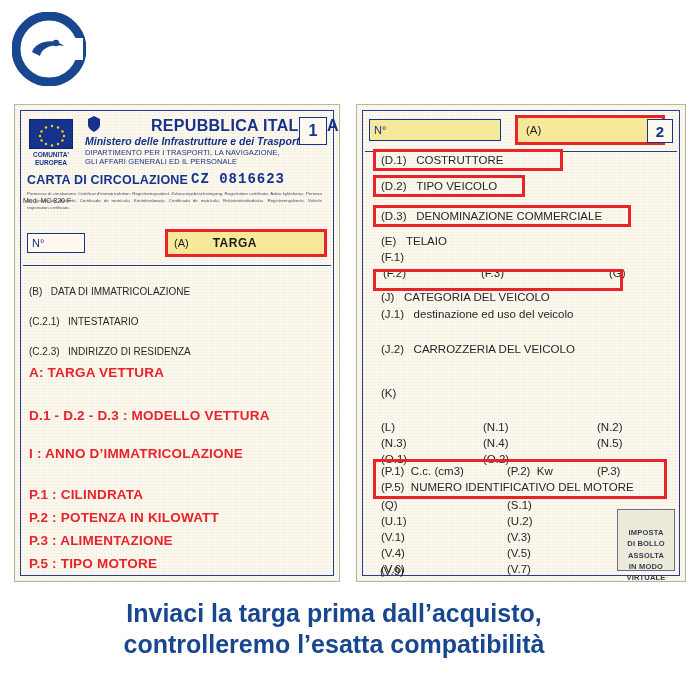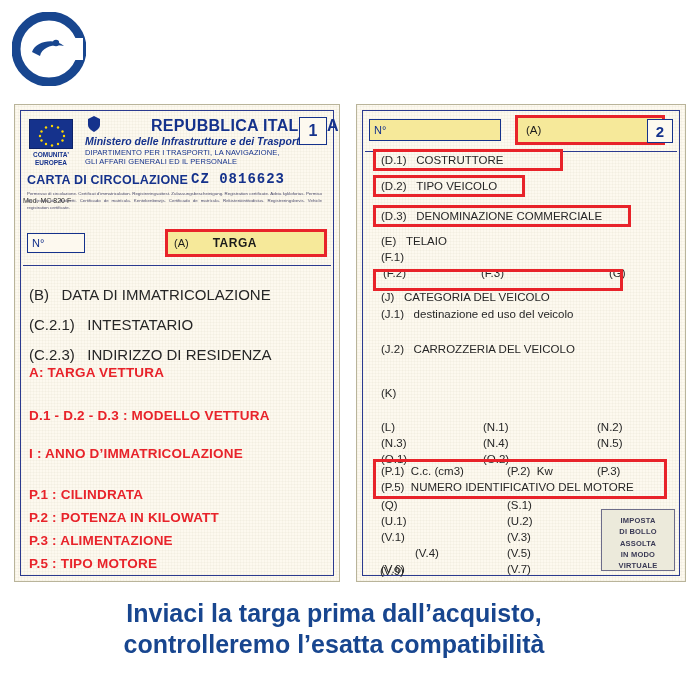--- a/index.html
+++ b/index.html
@@ -262,21 +262,21 @@
   .hr-sep {
     position: absolute;
     left: 8px;
     right: 8px;
     top: 160px;
     border-top: 1px solid #2b3a8f;
   }
 
   .field-line {
     position: absolute;
-    font-size: 15px;
+    font-size: 10px;
     color: #262626;
     white-space: nowrap;
   }
   .field-line .code { color: #262626; }
 
   
   .red-line {
     position: absolute;
     color: #e8232a;
     font-weight: bold;
@@ -331,29 +331,29 @@
   .r-field {
     position: absolute;
     font-size: 11.5px;
     color: #262626;
     white-space: nowrap;
   }
   .bollo {
     position: absolute;
     right: 10px;
     bottom: 10px;
-    width: 74px;
+    width: 58px;
     height: 62px;
     border: 1px solid #6d6d8a;
     background: #eceadb;
     font-size: 7.5px;
     color: #3a3a55;
     line-height: 1.5;
     text-align: center;
-    padding-top: 5px;
+    padding-top: 17px;
     box-sizing: border-box;
     font-weight: bold;
     letter-spacing: 0.2px;
   }
 
   
   .footer {
     position: absolute;
     left: 0;
     top: 598px;
@@ -525,21 +525,21 @@
     <span>(P.5)</span>
     &nbsp;<span>NUMERO IDENTIFICATIVO DEL MOTORE</span>
   </div>
 
   <div class="r-field" style="left:24px; top:394px;">(Q)</div>
   <div class="r-field" style="left:150px; top:394px;">(S.1)</div>
   <div class="r-field" style="left:24px; top:410px;">(U.1)</div>
   <div class="r-field" style="left:150px; top:410px;">(U.2)</div>
   <div class="r-field" style="left:24px; top:426px;">(V.1)</div>
   <div class="r-field" style="left:150px; top:426px;">(V.3)</div>
-  <div class="r-field" style="left:24px; top:442px;margin-left:34px;">(V.4)</div>
+  <div class="r-field" style="left:24px; top:442px;">(V.4)</div>
   <div class="r-field" style="left:150px; top:442px;">(V.5)</div>
   <div class="r-field" style="left:24px; top:458px;">(V.6)</div>
   <div class="r-field" style="left:150px; top:458px;">(V.7)</div>
   <div class="r-field" style="left:24px; top:452px; top:452px;"></div>
 
   <div class="bollo">
     <div>IMPOSTA</div>
     <div>DI BOLLO</div>
     <div>ASSOLTA</div>
     <div>IN MODO</div>

